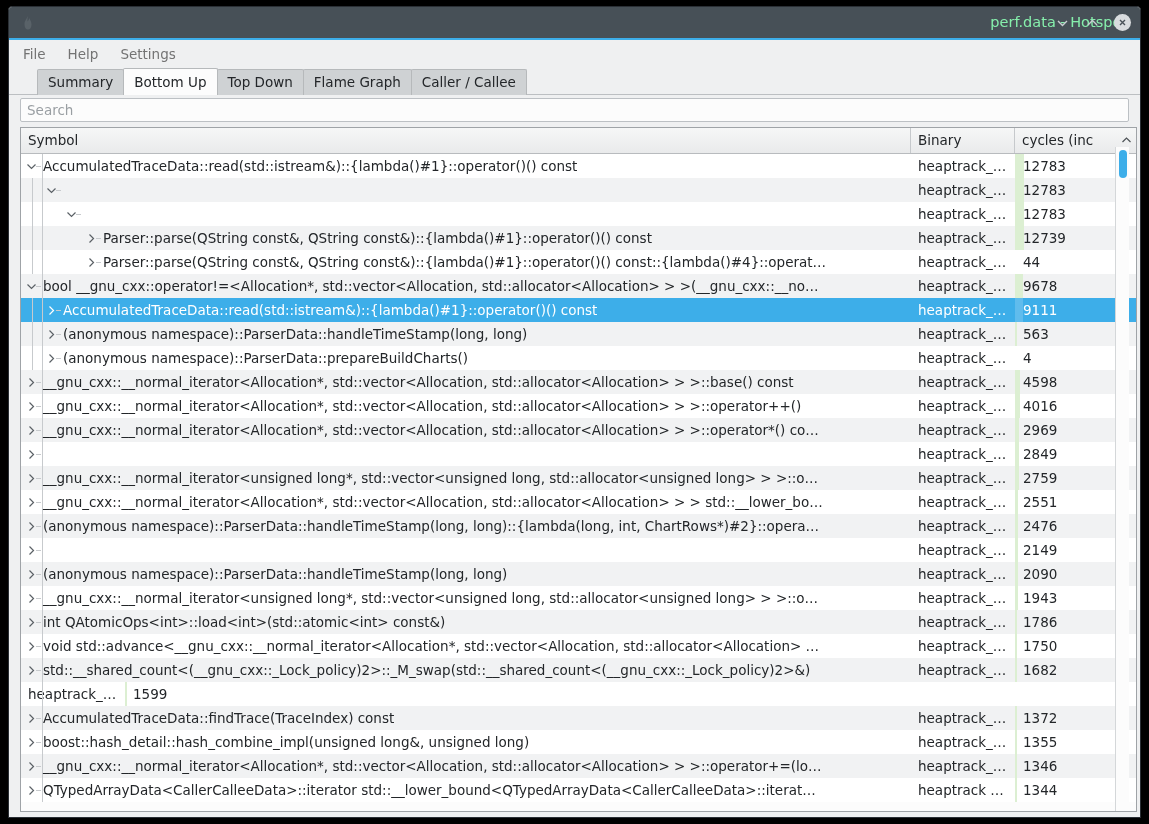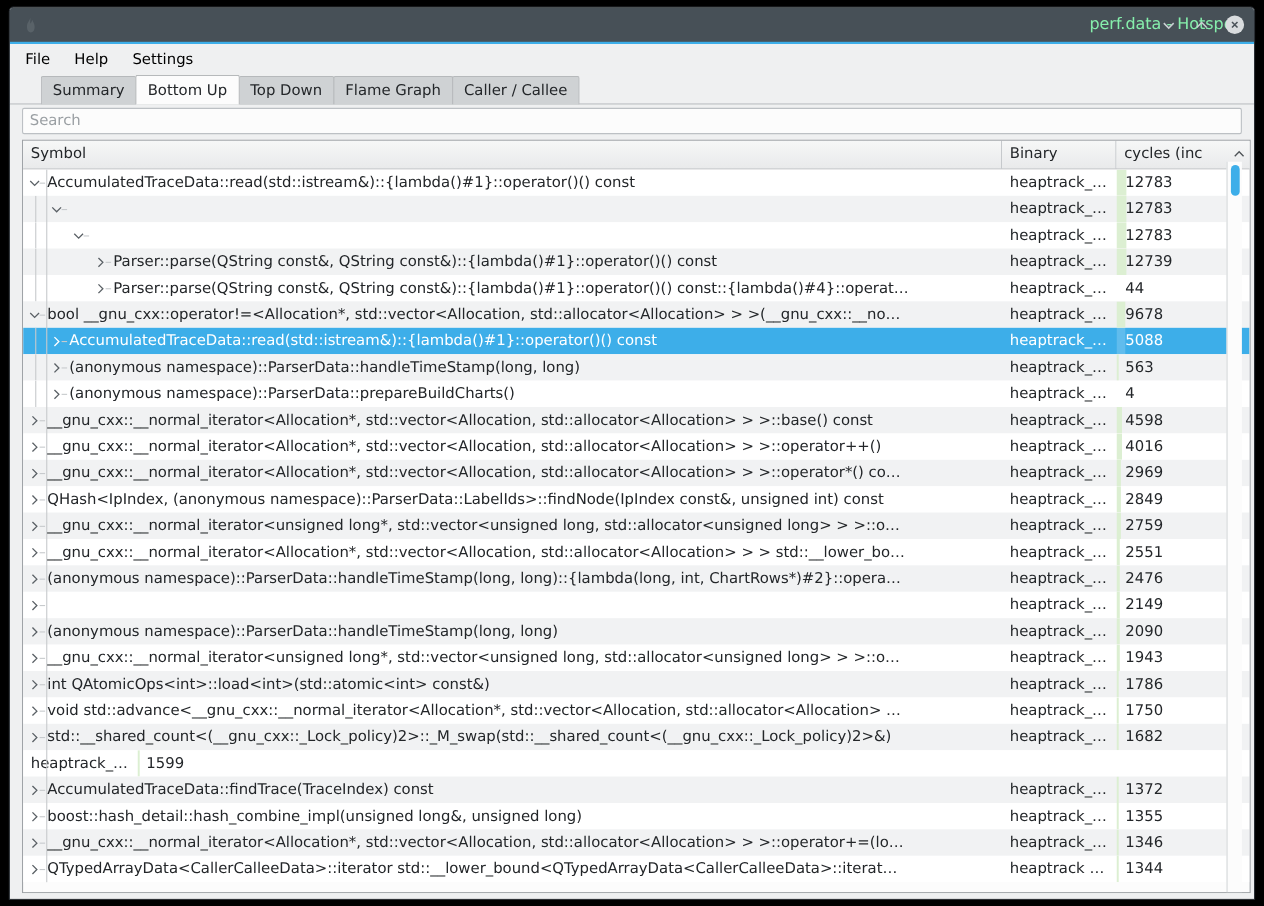--- a/index.html
+++ b/index.html
@@ -85,21 +85,21 @@
     flex: 0 0 28px;
     height: 28px;
     background: #eff0f1;
     display: flex;
     align-items: center;
     padding-left: 14px;
     gap: 0;
   }
   .menu-item {
     font-size: 13.5px;
-    color: #000000;
+    color: #737373;
     padding: 3px 12px 3px 0;
     margin-right: 10px;
     line-height: 18px;
     white-space: nowrap;
   }
   
   #tabbar {
     flex: 0 0 27px;
     height: 27px;
     background: #eff0f1;
@@ -483,21 +483,21 @@
             <div class="cell-symbol">
               <div class="branch-pad" style="flex-basis: 20px; width: 20px;"></div>
               <div class="twisty">
                 <svg width="9" height="11" viewBox="0 0 9 11">
                   <path d="M2.5 1.5 L6.5 5.5 L2.5 9.5" fill="none" stroke="#ffffff" stroke-width="1.2"></path>
                 </svg>
               </div>
               <div class="sym-text">AccumulatedTraceData::read(std::istream&amp;)::{lambda()#1}::operator()() const</div>
             </div>
             <div class="cell-binary">heaptrack_…</div>
-            <div class="cell-cycles"><div class="cost-bar" style="width: 8px;"></div><span class="cycles-val">5088</span></div>
+            <div class="cell-cycles"><div class="cost-bar" style="width: 8px;"></div><span class="cycles-val">9111</span></div>
           </div>
           <div class="row alt">
             <div class="cell-symbol">
               <div class="branch-pad" style="flex-basis: 20px; width: 20px;"></div>
               <div class="twisty">
                 <svg width="9" height="11" viewBox="0 0 9 11">
                   <path d="M2.5 1.5 L6.5 5.5 L2.5 9.5" fill="none" stroke="#5b6166" stroke-width="1.2"></path>
                 </svg>
               </div>
               <div class="sym-text">(anonymous namespace)::ParserData::handleTimeStamp(long, long)</div>
@@ -554,21 +554,20 @@
             <div class="cell-binary">heaptrack_…</div>
             <div class="cell-cycles"><div class="cost-bar" style="width: 4px;"></div><span class="cycles-val">2969</span></div>
           </div>
           <div class="row">
             <div class="cell-symbol">
               <div class="twisty">
                 <svg width="9" height="11" viewBox="0 0 9 11">
                   <path d="M2.5 1.5 L6.5 5.5 L2.5 9.5" fill="none" stroke="#5b6166" stroke-width="1.2"></path>
                 </svg>
               </div>
-              <div class="sym-text">QHash&lt;IpIndex, (anonymous namespace)::ParserData::LabelIds&gt;::findNode(IpIndex const&amp;, unsigned int) const</div>
             </div>
             <div class="cell-binary">heaptrack_…</div>
             <div class="cell-cycles"><div class="cost-bar" style="width: 4px;"></div><span class="cycles-val">2849</span></div>
           </div>
           <div class="row alt">
             <div class="cell-symbol">
               <div class="twisty">
                 <svg width="9" height="11" viewBox="0 0 9 11">
                   <path d="M2.5 1.5 L6.5 5.5 L2.5 9.5" fill="none" stroke="#5b6166" stroke-width="1.2"></path>
                 </svg>

